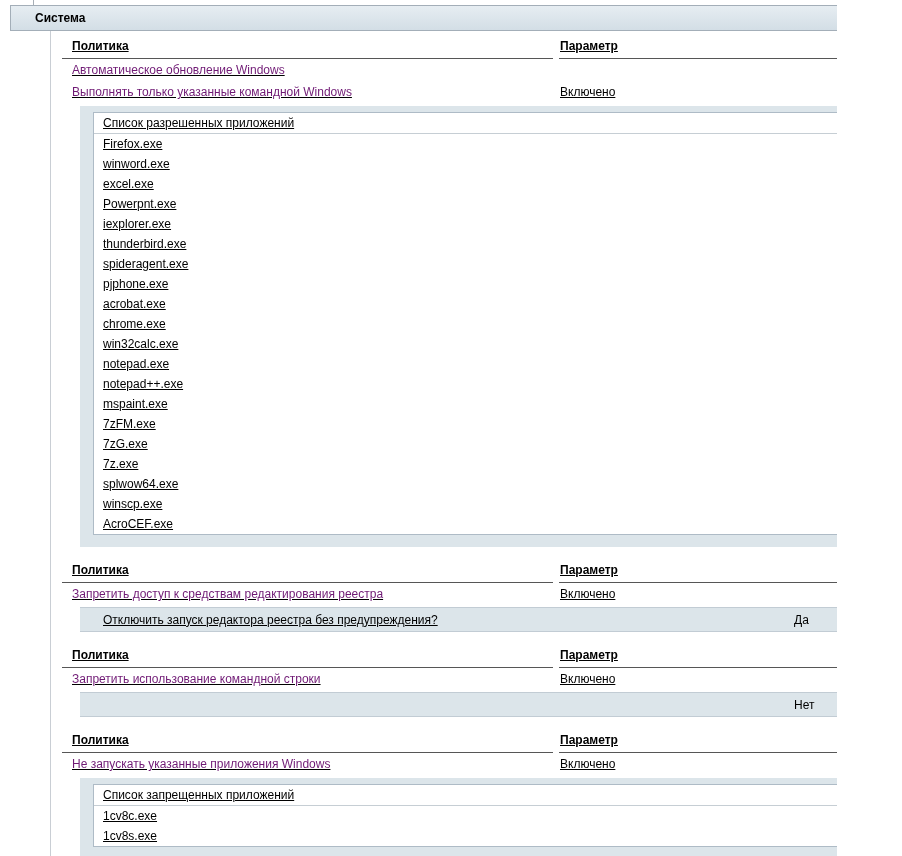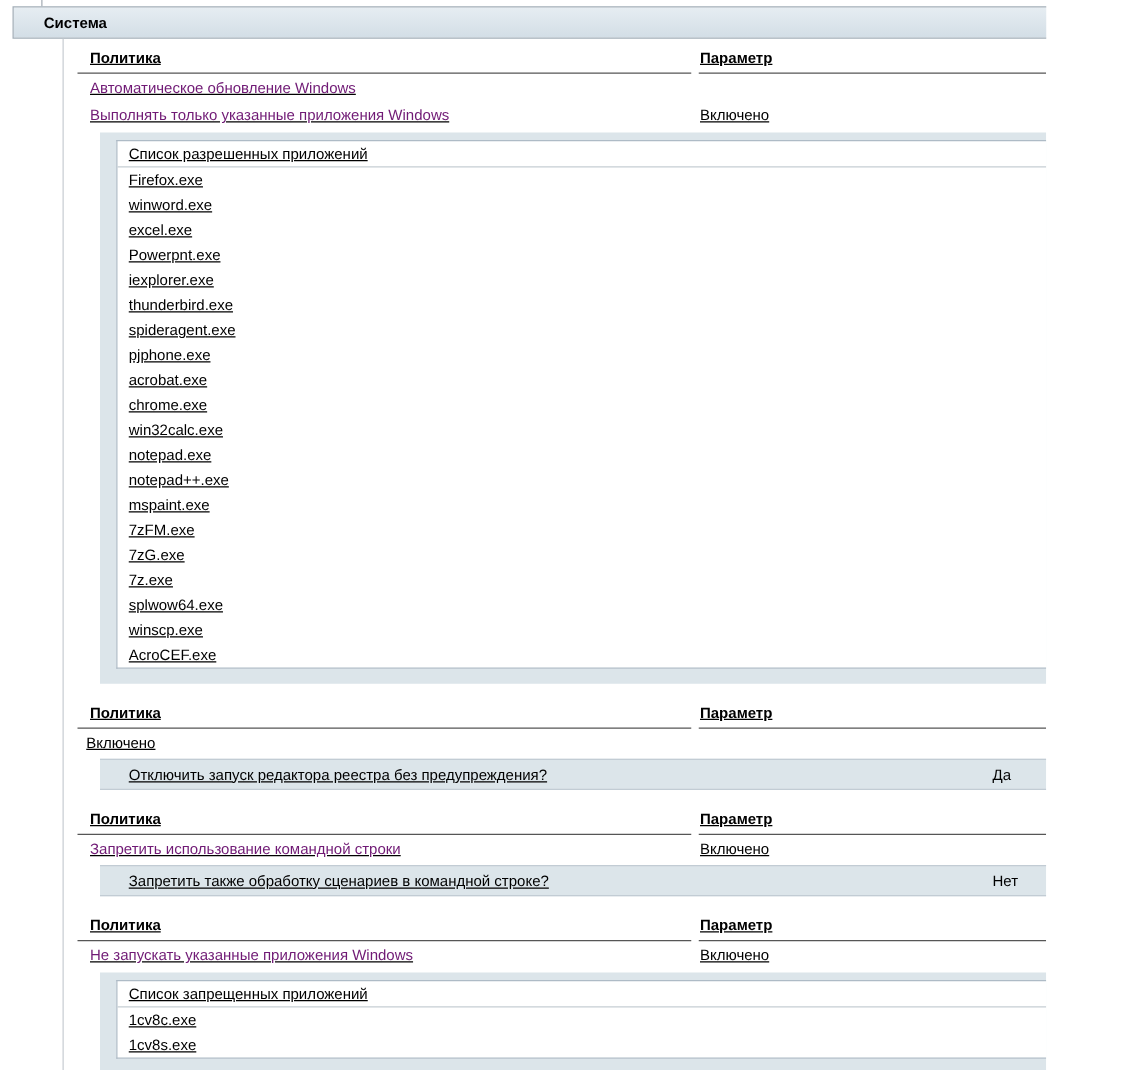--- a/index.html
+++ b/index.html
@@ -86,21 +86,21 @@
         <div class="c2">Параметр</div>
       </div>
       <div class="prow">
         <div class="c1">
             <a class="link">Автоматическое обновление Windows</a>
           </div>
         <div class="cgap"></div>
       </div>
       <div class="prow">
         <div class="c1">
-            <a class="link">Выполнять только указанные приложения Windows</a>
+            <a class="link">Выполнять только указанные командной Windows</a>
           </div>
         <div class="cgap"></div>
         <div class="c2">Включено</div>
       </div>
     </div>
 
     <div class="panel">
       <div class="listbox">
         <div class="listbox-header">Список разрешенных приложений</div>
         <div class="list-item">Firefox.exe</div>
@@ -126,20 +126,23 @@
       </div>
     </div>
 
     <div class="ptable">
       <div class="prow header-row">
         <div class="c1">Политика</div>
         <div class="cgap"></div>
         <div class="c2">Параметр</div>
       </div>
       <div class="prow">
+        <div class="c1">
+            <a class="link">Запретить доступ к средствам редактирования реестра</a>
+          </div>
         <div class="cgap"></div>
         <div class="c2">Включено</div>
       </div>
     </div>
     <div class="qrow">
       <span>Отключить запуск редактора реестра без предупреждения?</span>
       <span class="qanswer">Да</span>
     </div>
 
     <div class="ptable">
@@ -150,21 +153,20 @@
       </div>
       <div class="prow">
         <div class="c1">
             <a class="link">Запретить использование командной строки</a>
           </div>
         <div class="cgap"></div>
         <div class="c2">Включено</div>
       </div>
     </div>
     <div class="qrow">
-      <span>Запретить также обработку сценариев в командной строке?</span>
       <span class="qanswer">Нет</span>
     </div>
 
     <div class="ptable">
       <div class="prow header-row">
         <div class="c1">Политика</div>
         <div class="cgap"></div>
         <div class="c2">Параметр</div>
       </div>
       <div class="prow">

